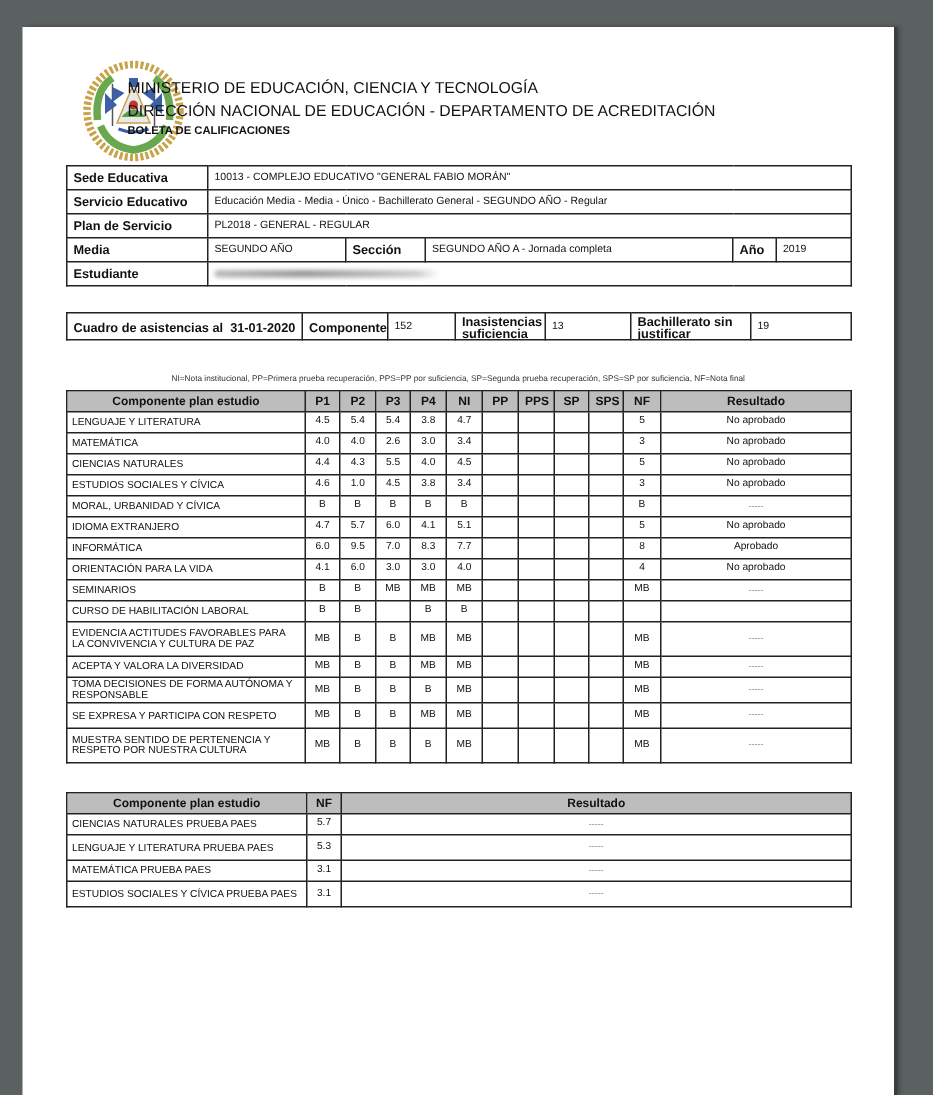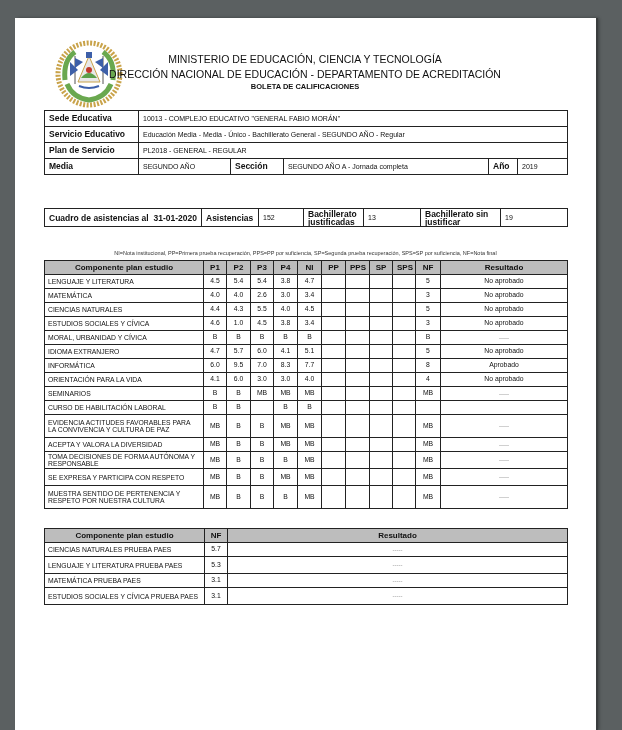--- a/index.html
+++ b/index.html
@@ -12,21 +12,21 @@
     .page {
       position: absolute; left: 15px; top: 18px;
       width: 581px; height: 712px;
       background: #ffffff;
       box-shadow: 2px 0 0 #3a3d3e, 3px 0 3px rgba(0,0,0,0.35);
     }
     .logo {
       position: absolute; left: 38px; top: 22px; width: 72px; height: 68px;
     }
     .hdr {
-      position: absolute; left: 0; width: 581px; text-align: center; color: #111;
+      position: absolute; left: 0; width: 581px; color: #111;
     }
     .hdr.t1 { top: 35px; font-size: 10.5px; left: 70px; width: 440px; }
     .hdr.t2 { top: 50px; font-size: 10.5px; left: 70px; width: 440px; }
     .hdr.t3 { top: 64px; font-size: 7.5px; font-weight: bold; left: 70px; width: 440px; }
 
     table { border-collapse: collapse; position: absolute; table-layout: fixed; }
     td, th {
       border: 1px solid #222; padding: 0 4px; color: #111;
       overflow: hidden; white-space: nowrap; line-height: 1;
     }
@@ -110,39 +110,43 @@
       <td colspan="5">PL2018 - GENERAL - REGULAR</td>
     </tr>
     <tr>
       <td class="lab">Media</td>
       <td>SEGUNDO AÑO</td>
       <td class="lab">Sección</td>
       <td>SEGUNDO AÑO A - Jornada completa</td>
       <td class="lab">Año</td>
       <td>2019</td>
     </tr>
+    <tr>
+      <td class="lab">Estudiante</td>
+      <td colspan="5"><span class="blur"></span></td>
+    </tr>
   </tbody>
     </table>
 
   <table class="att">
     <colgroup>
       <col style="width:157px">
         <col style="width:57px">
         <col style="width:45px">
       <col style="width:60px">
         <col style="width:57px">
         <col style="width:80px">
         <col style="width:67px">
     </colgroup>
     <tbody>
         <tr>
       <td class="lab"><span>Cuadro de asistencias al</span>&nbsp;&nbsp;<span>31-01-2020</span></td>
-      <td class="lab">Asistencias</td>
+      <td class="lab">Componente</td>
       <td>152</td>
-      <td class="lab">Bachillerato justificadas</td>
+      <td class="lab">Inasistencias suficiencia</td>
       <td>13</td>
       <td class="lab">Bachillerato sin justificar</td>
       <td>19</td>
     </tr>
   </tbody>
     </table>
 
   <div class="legend">NI=Nota institucional, PP=Primera prueba recuperación, PPS=PP por suficiencia, SP=Segunda prueba recuperación, SPS=SP por suficiencia, NF=Nota final</div>
 
   <table class="grades">

